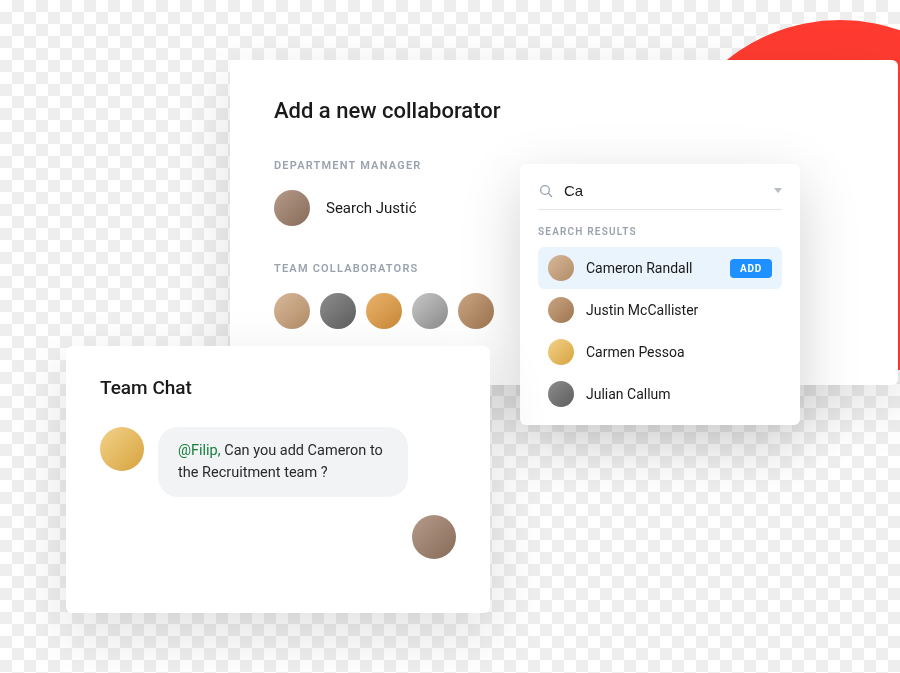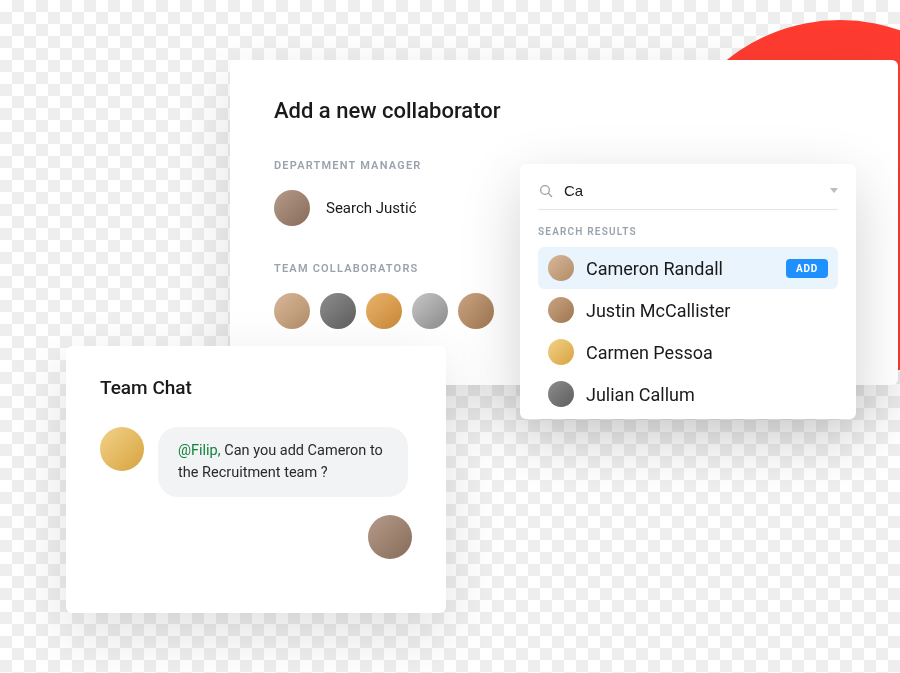--- a/index.html
+++ b/index.html
@@ -71,25 +71,25 @@
   .avatar.lg { width: 44px; height: 44px; }
   .manager-name { font-size: 15px; color: #1a1a1a; }
   .collab-row {
     display: flex;
     gap: 10px;
   }
   .search-popover {
     position: absolute;
     top: 164px;
     left: 520px;
-    width: 336px;
+    width: 280px;
     background: #fff;
     border-radius: 6px;
     box-shadow: 0 20px 60px rgba(0,0,0,0.18);
-    padding: 18px 18px 4px 18px;
+    padding: 18px 18px 10px 18px;
     z-index: 5;
   }
   .search-field {
     display: flex;
     align-items: center;
     gap: 10px;
     border-bottom: 1px solid #e2e6ea;
     padding-bottom: 10px;
     margin-bottom: 16px;
     position: relative;
@@ -124,34 +124,34 @@
     padding: 8px 10px;
     border-radius: 6px;
     cursor: pointer;
   }
   .result-row.highlight { background: #eaf4fd; }
   .result-avatar {
     width: 26px; height: 26px; border-radius: 50%;
     background: linear-gradient(135deg,#d4d4d4,#b6b6b6);
     flex-shrink: 0;
   }
-  .result-name { font-size: 18px; color: #1a1a1a; flex: 1; }
+  .result-name { font-size: 14px; color: #1a1a1a; flex: 1; }
   .add-badge {
     background: #1e90ff;
     color: #fff;
     font-size: 10px;
     font-weight: 700;
     letter-spacing: 0.8px;
     padding: 4px 10px;
     border-radius: 4px;
   }
   .chat-panel {
     top: 346px;
     left: 66px;
-    width: 380px;
+    width: 424px;
     padding: 30px 34px 36px 34px;
     z-index: 6;
   }
   .chat-title {
     font-size: 19px;
     font-weight: 500;
     color: #1a1a1a;
     margin-bottom: 28px;
   }
   .chat-row {

